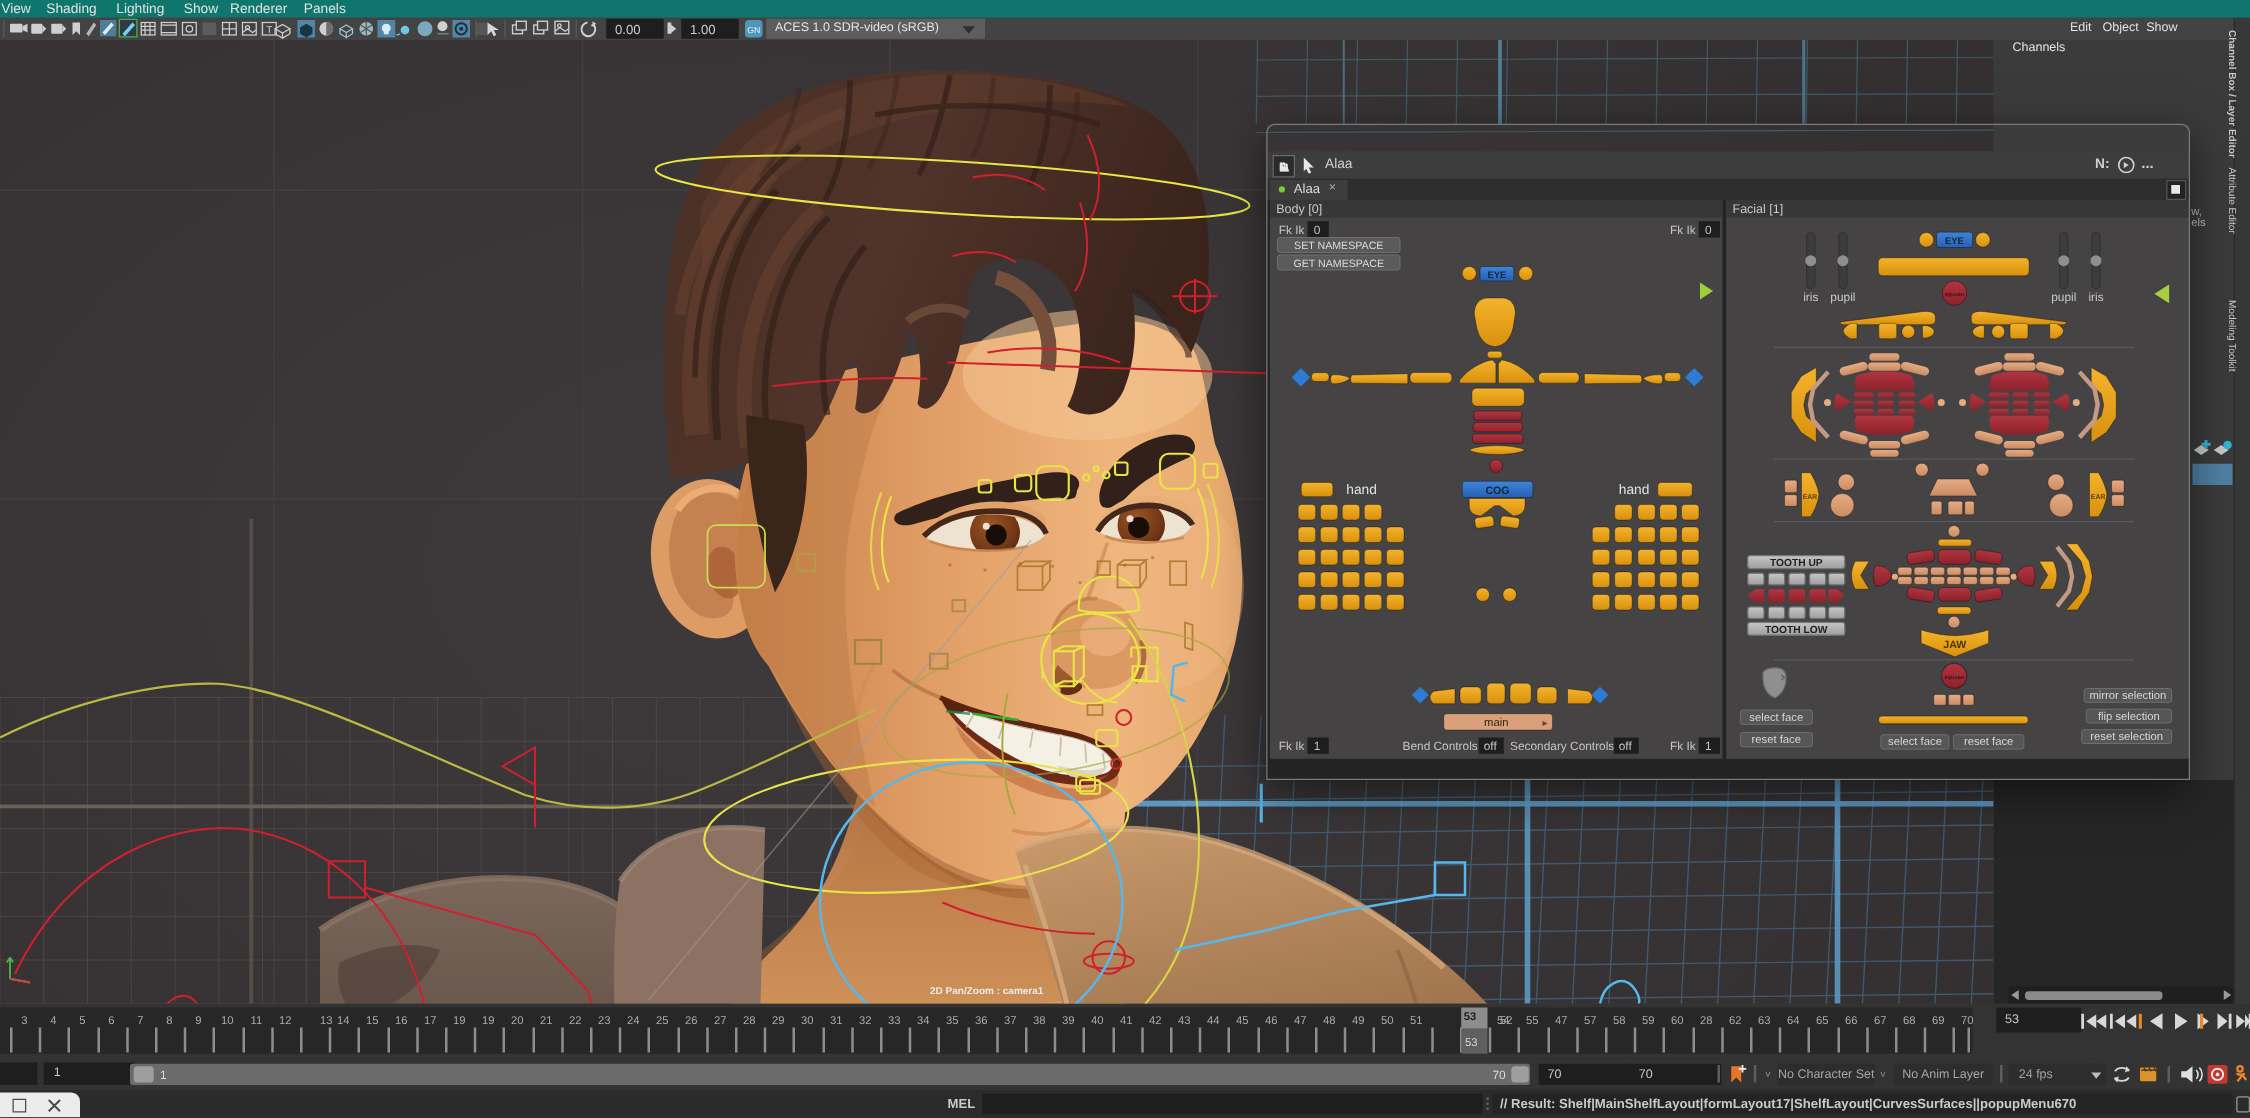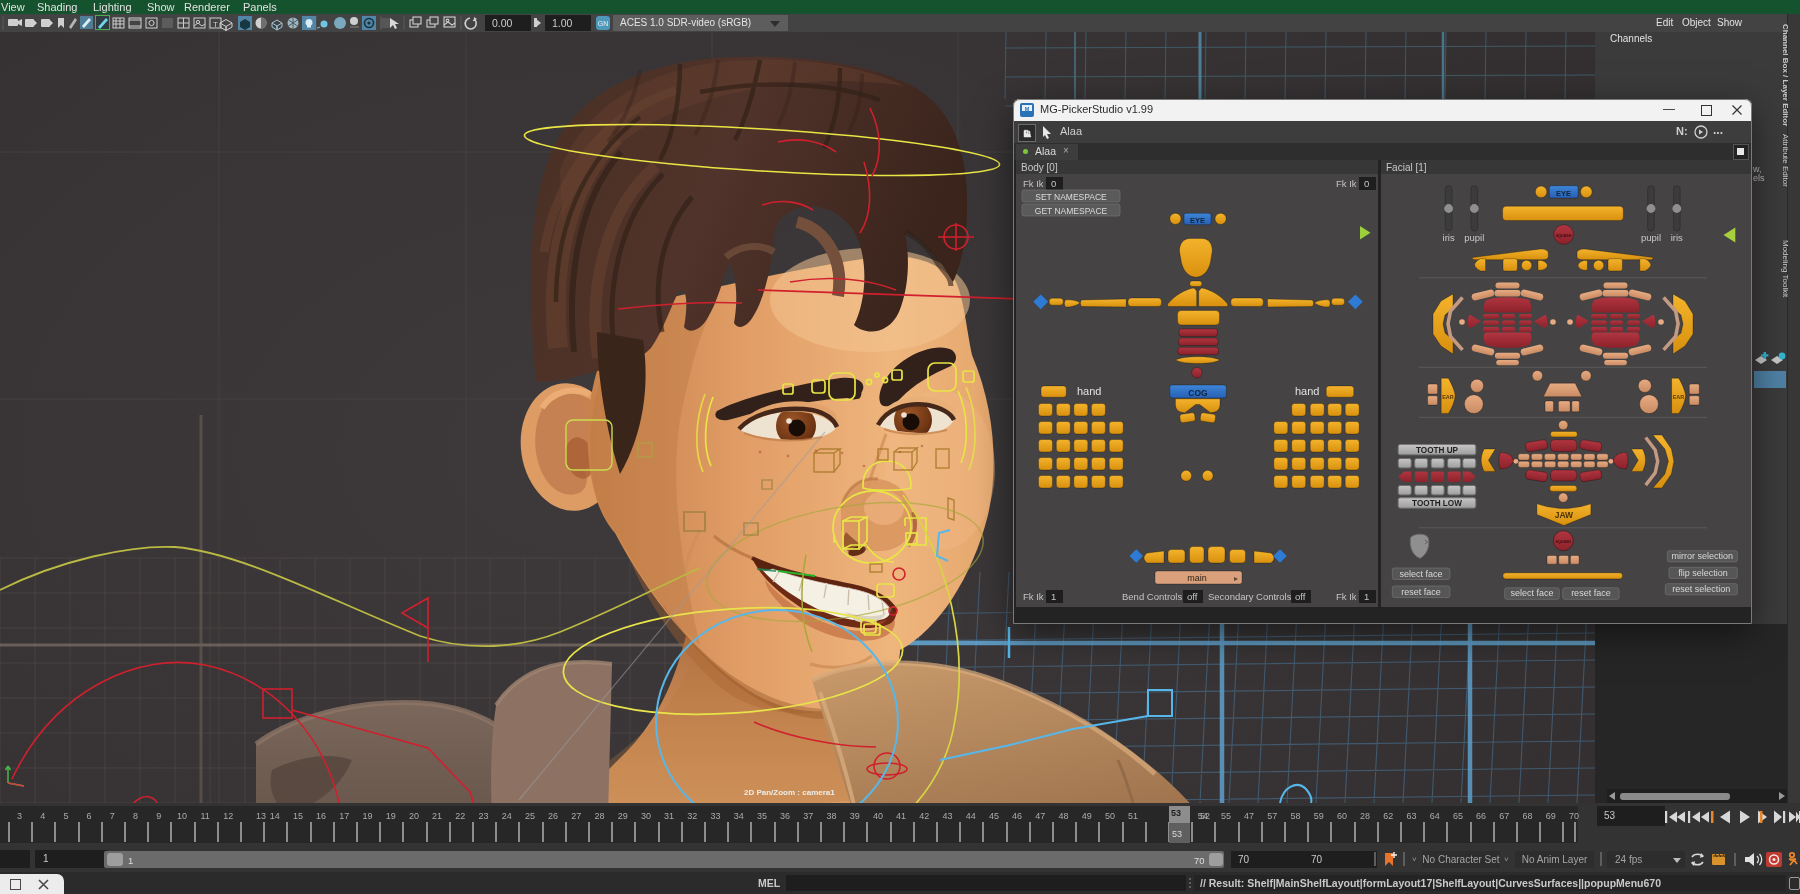--- a/index.html
+++ b/index.html
@@ -1,16 +1,16 @@
 <!DOCTYPE html>
 <html><head><meta charset="utf-8"><style>
 html,body{margin:0;padding:0;background:#222;}
 #root{position:relative;width:1800px;height:894px;overflow:hidden;font-family:"Liberation Sans",sans-serif;background:#434343;}
 .abs{position:absolute;}
-.menurow{position:absolute;left:0;top:0;width:1800px;height:14px;background:#14532d;z-index:30;}
+.menurow{position:absolute;left:0;top:0;width:1800px;height:14px;background:#0f766e;z-index:30;}
 .menurow span{color:#e2e2e2;font-size:11px;position:absolute;top:1px;}
 .toolrow{position:absolute;left:0;top:14px;width:1800px;height:18px;background:#434343;border-bottom:1px solid #2c2c2c;}
 .vp{position:absolute;left:0;top:32px;width:1595px;height:771px;background:radial-gradient(ellipse 1100px 700px at 620px 420px,#3e3a3b 0%,#393536 55%,#343031 100%);}
 .cbox{position:absolute;left:1595px;top:32px;width:192px;height:771px;background:#3b3b3b;}
 .cboxlow{position:absolute;left:1595px;top:624px;width:192px;height:179px;background:#262626;}
 .sidebar{position:absolute;left:1787px;top:14px;width:13px;height:789px;background:#383838;border-left:1px solid #2a2a2a;}
 .vtxt{position:absolute;left:0px;color:#c9c9c9;font-size:8px;white-space:nowrap;transform-origin:0 0;transform:rotate(90deg);letter-spacing:0;}
 .timeline{position:absolute;left:0;top:803px;width:1800px;height:42px;background:#333333;}
 .tlticks{position:absolute;left:0;top:3px;width:1578px;height:37px;background:#272727;}
 .rangerow{position:absolute;left:0;top:845px;width:1800px;height:27px;background:#333333;}
@@ -629,33 +629,20 @@
         <path d="M1,1 L10,10 M10,1 L1,10" stroke="#4a4a4a" stroke-width="1.6"></path>
       </svg>
  <div class="abs" style="left:758px;top:5px;color:#c9c9c9;font-size:10.5px;">MEL</div>
  <div class="df" style="left:786px;top:3px;width:400px;height:16px;"></div>
  <div class="abs" style="left:1189px;top:6px;width:3px;height:10px;border-left:2px dotted #5e5e5e;"></div>
  <div class="abs" style="left:1194px;top:3px;width:592px;height:16px;background:#242424;color:#c9c9c9;font-size:10.5px;line-height:16px;padding-left:6px;box-sizing:border-box;">// Result: Shelf|MainShelfLayout|formLayout17|ShelfLayout|CurvesSurfaces||popupMenu670</div>
  <div class="abs" style="left:1789px;top:5px;width:9px;height:11px;border:1px solid #9a9a9a;border-radius:2px;"></div>
 </div>
 
 <div id="picker" class="abs" style="left:1013px;top:99px;width:739px;height:525px;box-shadow:0 10px 34px rgba(0,0,0,0.5);">
- <div class="abs" style="left:0;top:0;width:739px;height:22px;background:#f2f2f2;border-radius:7px 7px 0 0;">
-  <svg class="abs" style="left:7px;top:4px" width="14" height="14" viewBox="0 0 14 14">
-          <rect width="14" height="14" rx="2" fill="#2a72b8"></rect>
-          <rect x="2" y="2" width="10" height="6" fill="#e8f1fa"></rect>
-          <text x="7" y="7.5" font-size="5.5" fill="#2a72b8" text-anchor="middle" font-weight="bold">M</text>
-        </svg>
-  <span class="abs" style="left:27px;top:4px;font-size:11px;color:#2c2c2c;">MG-PickerStudio v1.99</span>
-  <span class="abs" style="left:650px;top:3px;color:#333;font-size:12px;">—</span>
-  <div class="abs" style="left:688px;top:6px;width:9px;height:9px;border:1.2px solid #333;"></div>
-  <svg class="abs" style="left:719px;top:6px" width="10" height="10" viewBox="0 0 10 10">
-          <path d="M0.5,0.5 L9.5,9.5 M9.5,0.5 L0.5,9.5" stroke="#333" stroke-width="1.2"></path>
-        </svg>
- </div>
  <div class="abs" style="left:0;top:22px;width:739px;height:22px;background:#3d3d3d;border-bottom:1px solid #323232;">
   <div class="abs" style="left:5px;top:3px;width:16px;height:16px;background:#2b2b2b;border:1px solid #6a6a6a;"></div>
   <svg class="abs" style="left:8px;top:6px" width="11" height="11" viewBox="0 0 11 11">
           <path d="M3,10 V4 a1,1 0 0 1 2,0 v2 l4,1 1,3 z M5,4 a1,1 0 0 1 2,0 v3 M7,5 a1,1 0 0 1 2,0 v3" fill="#e8e8e8" stroke="#e8e8e8" stroke-width="0.5"></path>
         </svg>
   <svg class="abs" style="left:28px;top:5px" width="12" height="13" viewBox="0 0 12 13">
           <path d="M2,0 L10,8 L6,8 L8,12 L6,13 L4,9 L2,11 Z" fill="#e8e8e8"></path>
         </svg>
   <span class="abs" style="left:47px;top:4px;color:#cfcfcf;font-size:11px;">Alaa</span>
   <span class="abs" style="left:663px;top:4px;color:#cfcfcf;font-size:11px;font-weight:bold;">N:</span>

